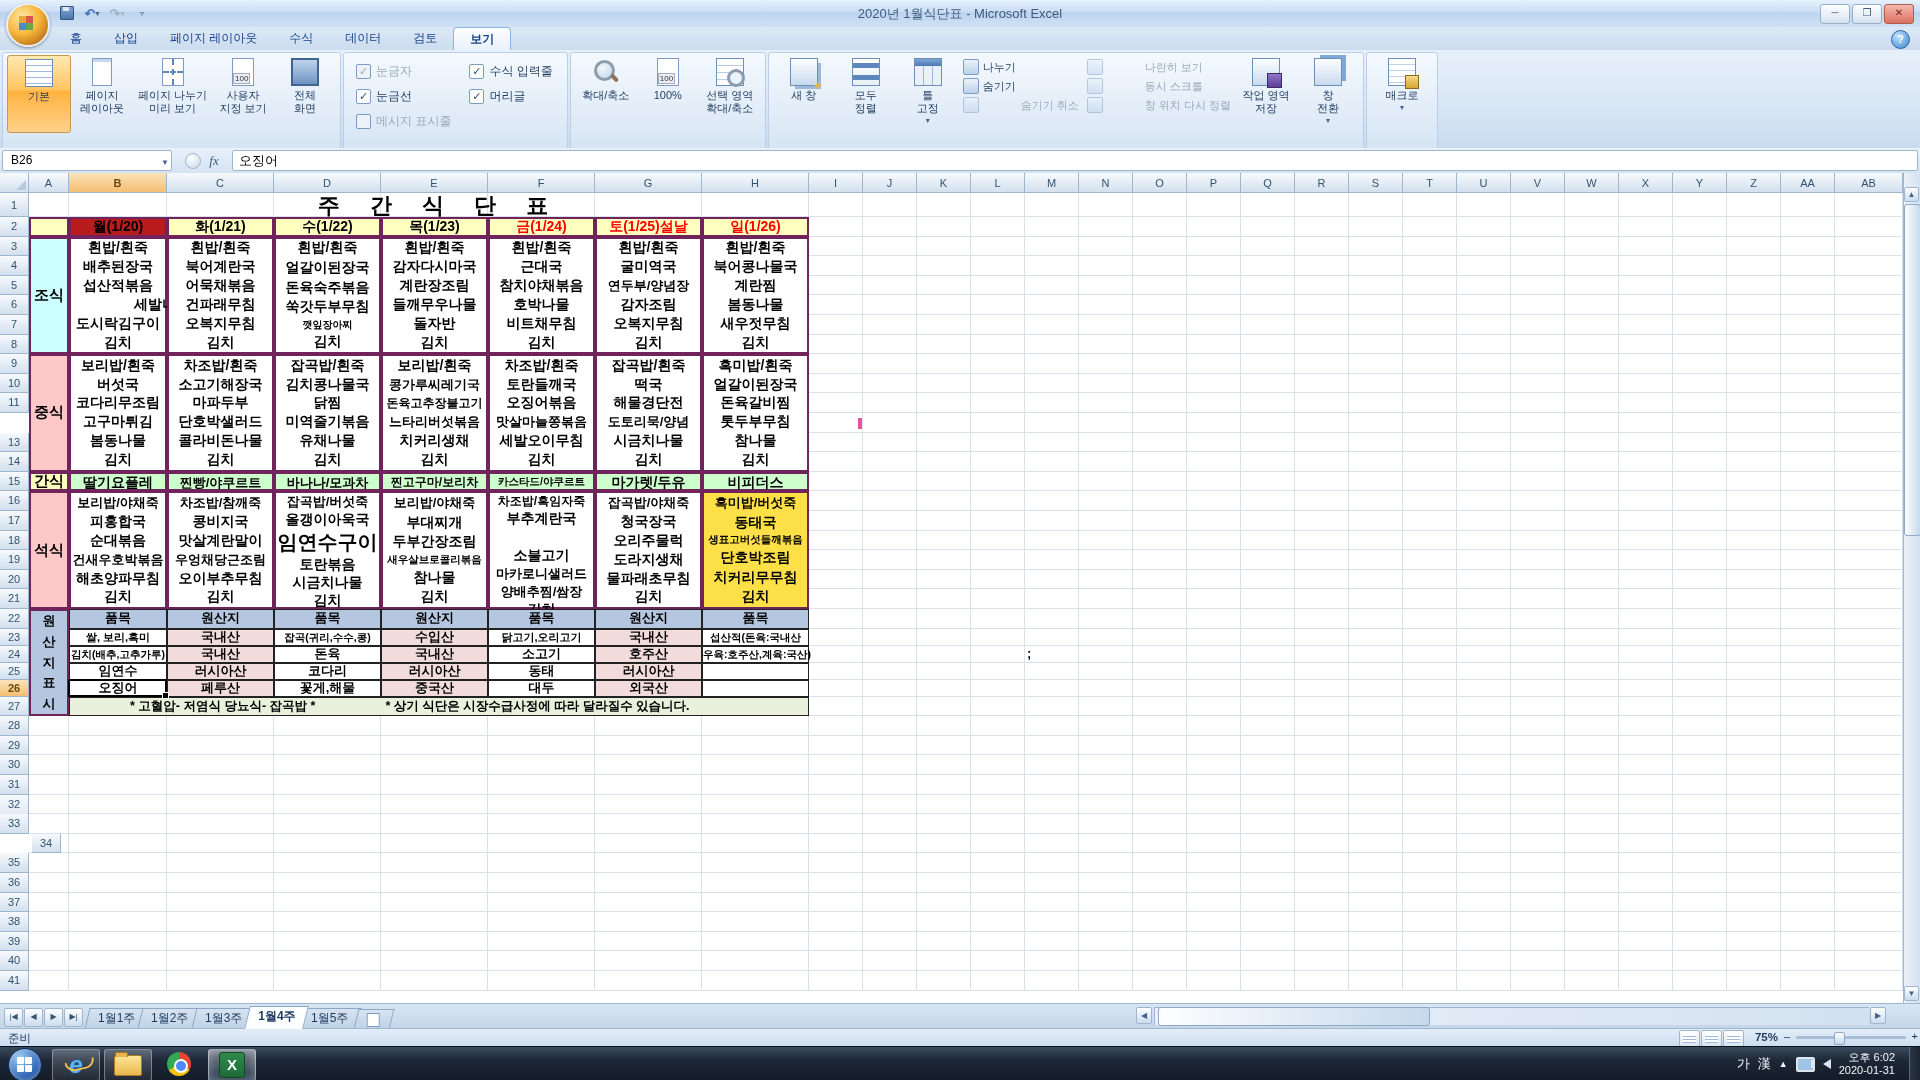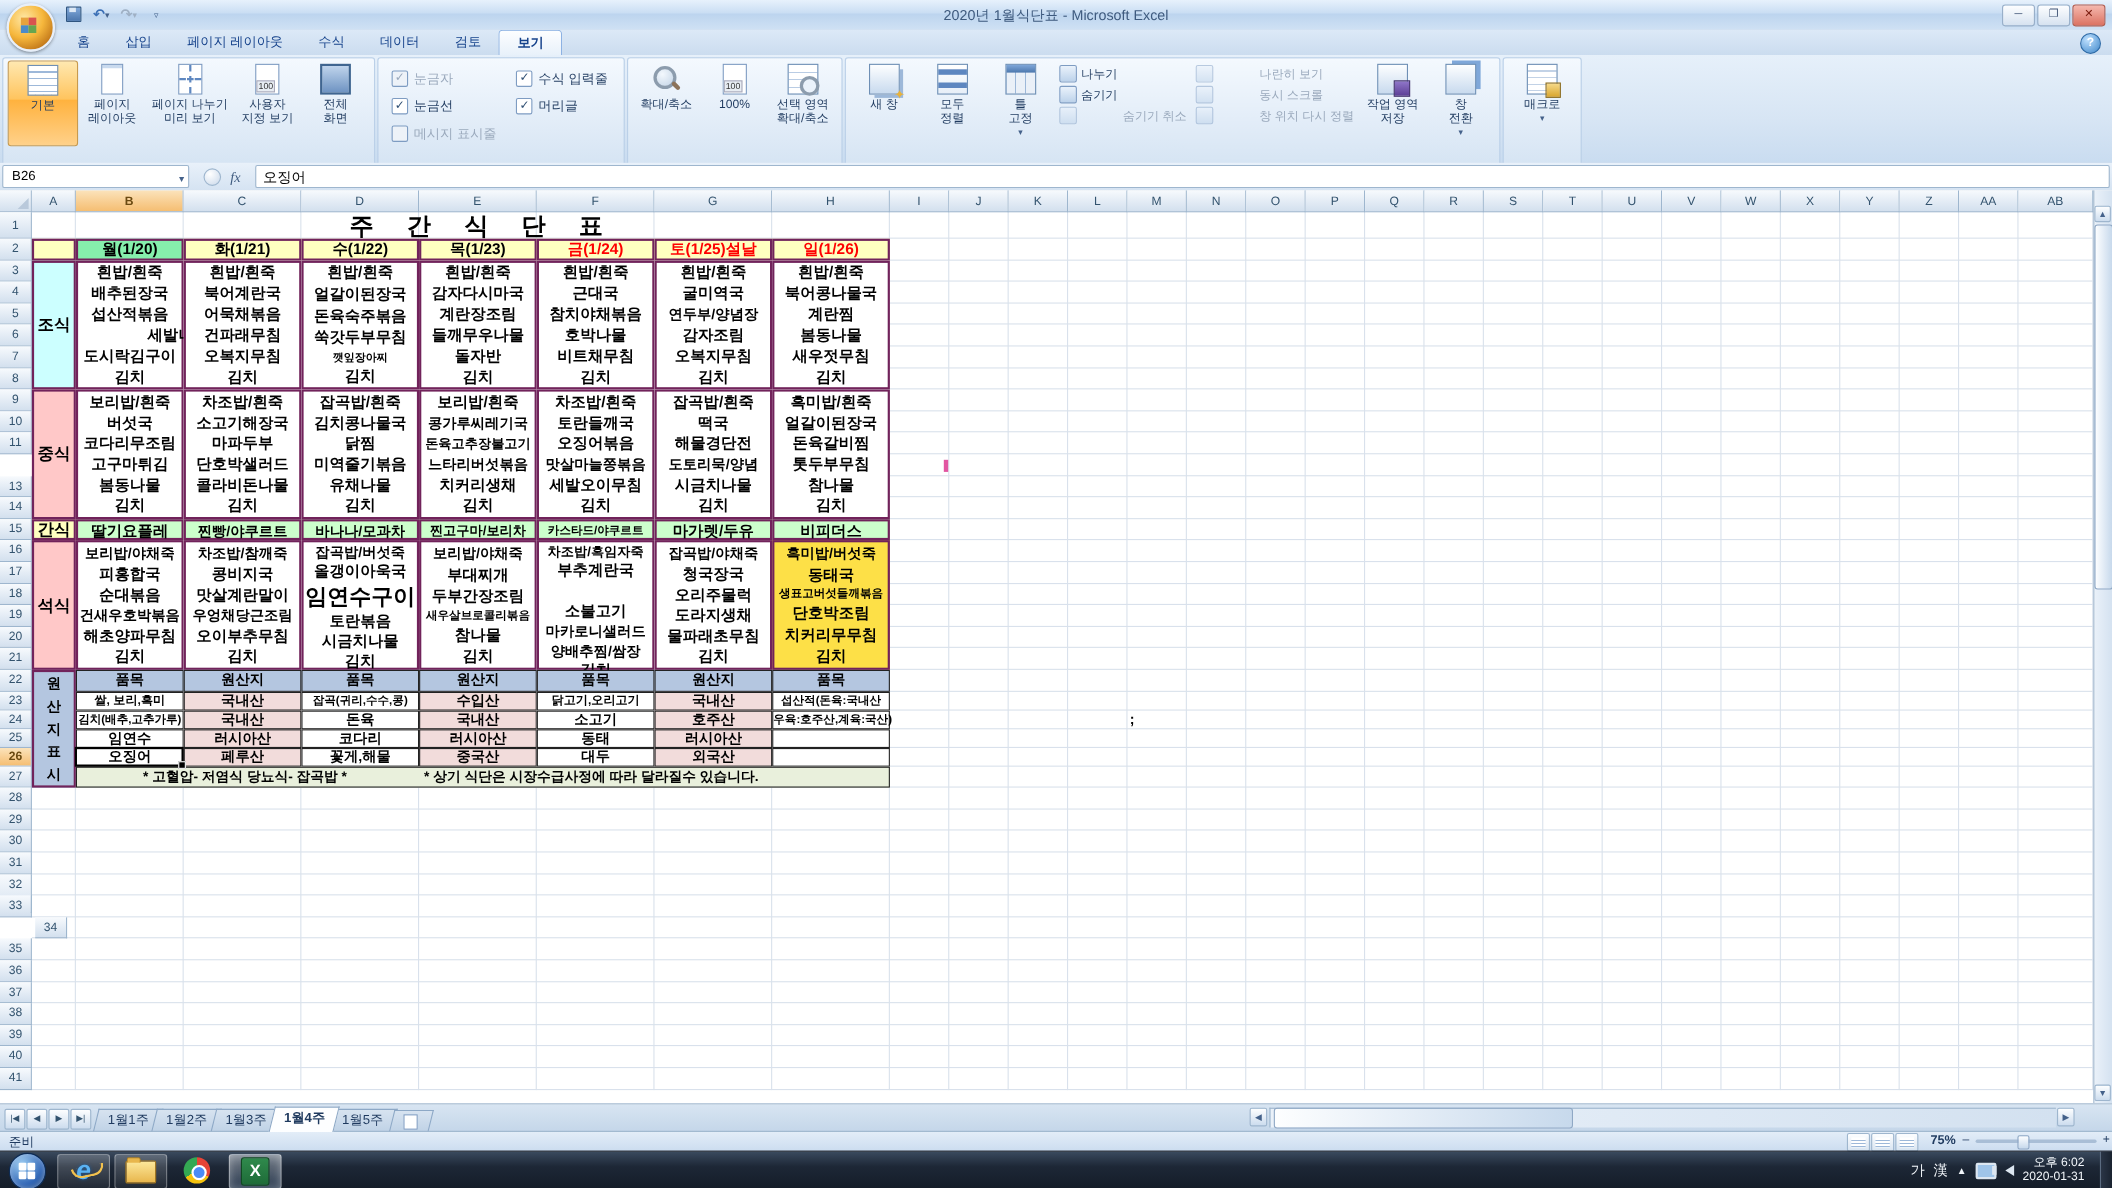--- a/index.html
+++ b/index.html
@@ -541,21 +541,21 @@
       <div class="rowhdr" style="left: 0px; top: 660.8px; width: 29px; height: 19.6px; line-height: 19.6px; margin-left: 32px;">34</div>
       <div class="rowhdr" style="left: 0px; top: 680.4px; width: 29px; height: 19.6px; line-height: 19.6px;">35</div>
       <div class="rowhdr" style="left: 0px; top: 700px; width: 29px; height: 19.6px; line-height: 19.6px;">36</div>
       <div class="rowhdr" style="left: 0px; top: 719.6px; width: 29px; height: 19.6px; line-height: 19.6px;">37</div>
       <div class="rowhdr" style="left: 0px; top: 739.2px; width: 29px; height: 19.6px; line-height: 19.6px;">38</div>
       <div class="rowhdr" style="left: 0px; top: 758.8px; width: 29px; height: 19.6px; line-height: 19.6px;">39</div>
       <div class="rowhdr" style="left: 0px; top: 778.4px; width: 29px; height: 19.6px; line-height: 19.6px;">40</div>
       <div class="rowhdr" style="left: 0px; top: 798px; width: 29px; height: 19.6px; line-height: 19.6px;">41</div>
       <div class="cell" style="left: 69px; top: 20px; width: 740px; height: 24px; font-size: 22px; letter-spacing: 12px; text-align: center; line-height: 26px;">주 간 식 단 표</div>
       <div class="cell tb" style="left: 29px; top: 44px; width: 40px; height: 19.6px; background: rgb(255, 255, 192); border-color: rgb(113, 35, 91);"></div>
-      <div class="cell tb" style="left: 69px; top: 44px; width: 98px; height: 19.6px; background: #86efac; border-color: rgb(113, 35, 91); font-size: 14px; text-align: center; line-height: 15.6px; color: rgb(0, 0, 0);">월(1/20)</div>
+      <div class="cell tb" style="left: 69px; top: 44px; width: 98px; height: 19.6px; background: #b91c1c; border-color: rgb(113, 35, 91); font-size: 14px; text-align: center; line-height: 15.6px; color: rgb(0, 0, 0);">월(1/20)</div>
       <div class="cell tb" style="left: 167px; top: 44px; width: 107px; height: 19.6px; background: rgb(255, 255, 192); border-color: rgb(113, 35, 91); font-size: 14px; text-align: center; line-height: 15.6px; color: rgb(0, 0, 0);">화(1/21)</div>
       <div class="cell tb" style="left: 274px; top: 44px; width: 107px; height: 19.6px; background: rgb(255, 255, 192); border-color: rgb(113, 35, 91); font-size: 14px; text-align: center; line-height: 15.6px; color: rgb(0, 0, 0);">수(1/22)</div>
       <div class="cell tb" style="left: 381px; top: 44px; width: 107px; height: 19.6px; background: rgb(255, 255, 192); border-color: rgb(113, 35, 91); font-size: 14px; text-align: center; line-height: 15.6px; color: rgb(0, 0, 0);">목(1/23)</div>
       <div class="cell tb" style="left: 488px; top: 44px; width: 107px; height: 19.6px; background: rgb(255, 255, 192); border-color: rgb(113, 35, 91); font-size: 14px; text-align: center; line-height: 15.6px; color: rgb(255, 0, 0);">금(1/24)</div>
       <div class="cell tb" style="left: 595px; top: 44px; width: 107px; height: 19.6px; background: rgb(255, 255, 192); border-color: rgb(113, 35, 91); font-size: 14px; text-align: center; line-height: 15.6px; color: rgb(255, 0, 0);">토(1/25)설날</div>
       <div class="cell tb" style="left: 702px; top: 44px; width: 107px; height: 19.6px; background: rgb(255, 255, 192); border-color: rgb(113, 35, 91); font-size: 14px; text-align: center; line-height: 15.6px; color: rgb(255, 0, 0);">일(1/26)</div>
       <div class="cell tb" style="left: 29px; top: 63.6px; width: 40px; height: 117.6px; background: rgb(204, 255, 255); border-color: rgb(113, 35, 91); font-size: 15px; text-align: center; display: flex; align-items: center; justify-content: center;">조식</div>
       <div class="cell tb" style="left: 69px; top: 63.6px; width: 98px; height: 117.6px; background: rgb(255, 255, 255); border-color: rgb(113, 35, 91); display: flex; flex-direction: column; justify-content: space-around;">
         <div class="mealline" style="font-size: 14px;">흰밥/흰죽</div>
         <div class="mealline" style="font-size: 14px;">배추된장국</div>

